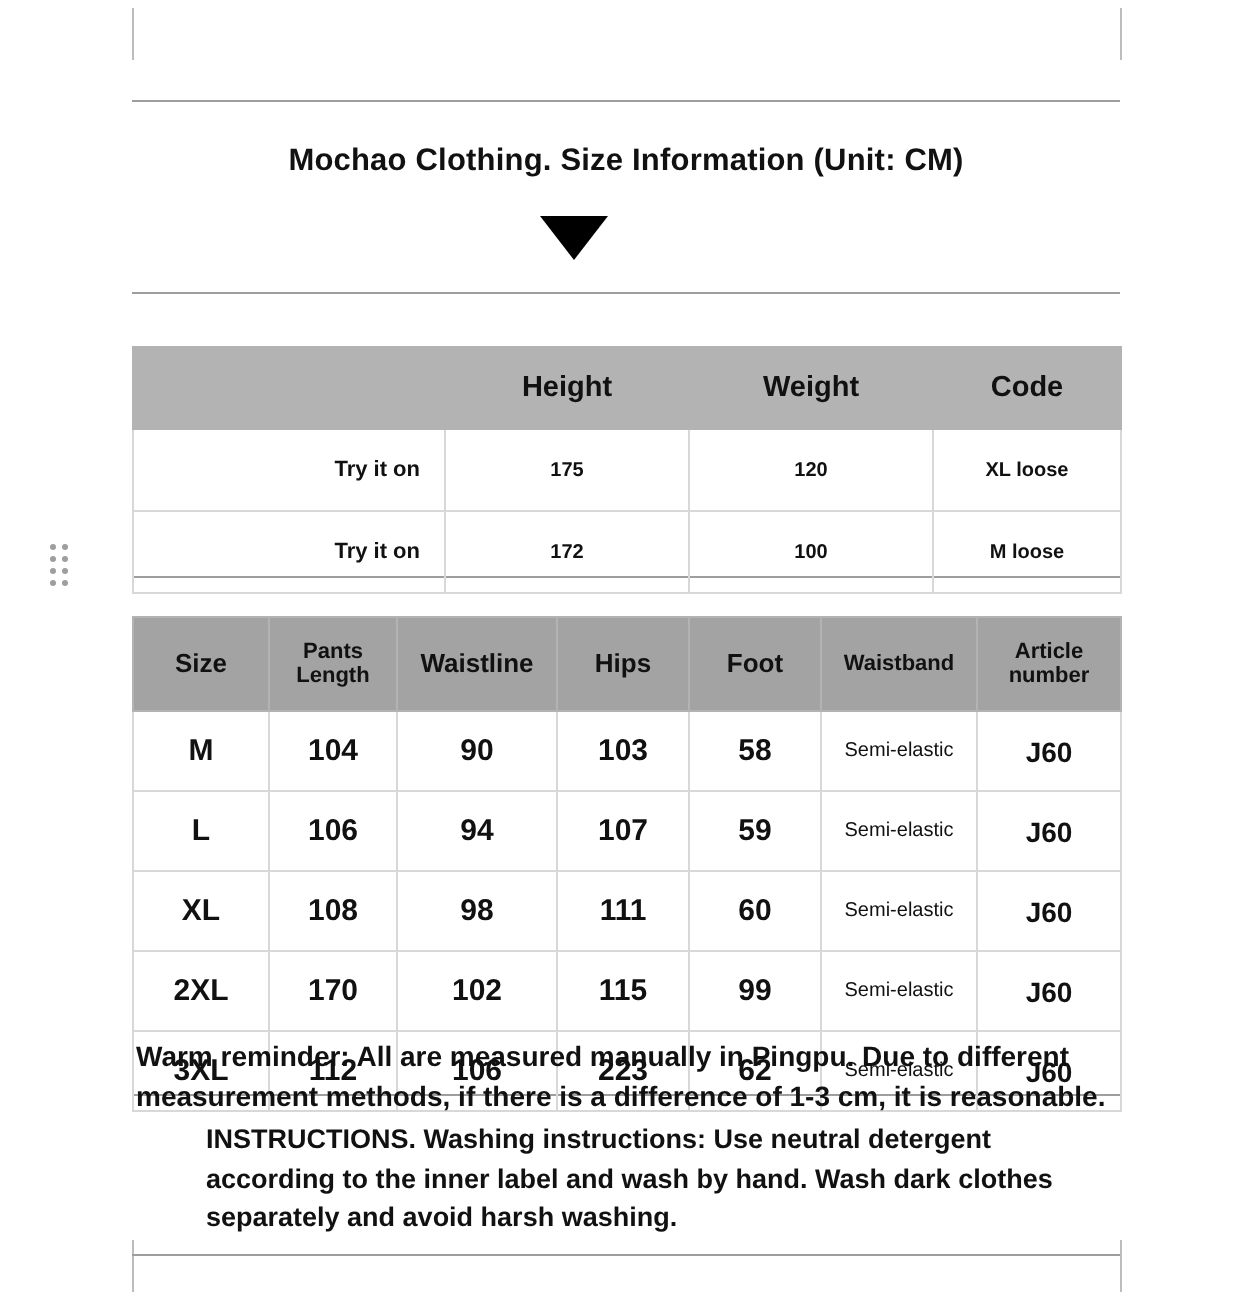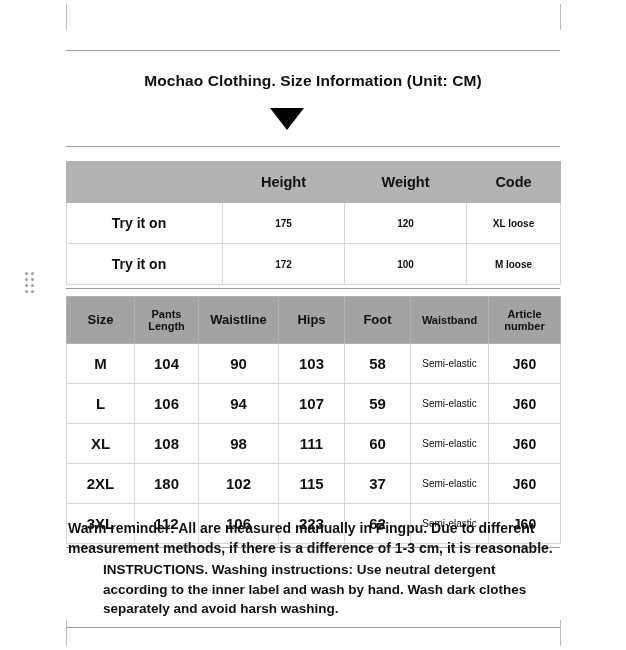--- a/index.html
+++ b/index.html
@@ -74,20 +74,21 @@
     display: block;
     width: 3px;
     height: 3px;
     background: #9e9e9e;
     border-radius: 50%;
   }
 
   table {
     border-collapse: collapse;
     table-layout: fixed;
+    margin-top: 12px;
   }
 
   
   .t1 {
     position: absolute;
     left: 66px;
     top: 161px;
     width: 494px;
   }
   .t1 th, .t1 td {
@@ -98,22 +99,23 @@
     text-align: center;
     color: #111;
   }
   .t1 thead th {
     background: #b3b3b3;
     border: 1px solid #b3b3b3;
     color: #111;
     font-size: 14.5px;
   }
   .t1 .lbl {
+    text-align: right;
     padding-right: 12px;
-    font-size: 14px;
+    font-size: 11px;
   }
   .t1 .c-blank { background: #b3b3b3; border: 1px solid #b3b3b3; }
 
   
   .t2 {
     position: absolute;
     left: 66px;
     top: 296px;
     width: 494px;
   }
@@ -274,24 +276,24 @@
         <td>XL</td>
         <td>108</td>
         <td>98</td>
         <td>111</td>
         <td>60</td>
         <td class="tiny">Semi-elastic</td>
         <td class="code">J60</td>
       </tr>
       <tr>
         <td>2XL</td>
-        <td>180</td>
+        <td>170</td>
         <td>102</td>
         <td>115</td>
-        <td>37</td>
+        <td>99</td>
         <td class="tiny">Semi-elastic</td>
         <td class="code">J60</td>
       </tr>
       <tr>
         <td>3XL</td>
         <td>112</td>
         <td>106</td>
         <td>223</td>
         <td>62</td>
         <td class="tiny">Semi-elastic</td>

